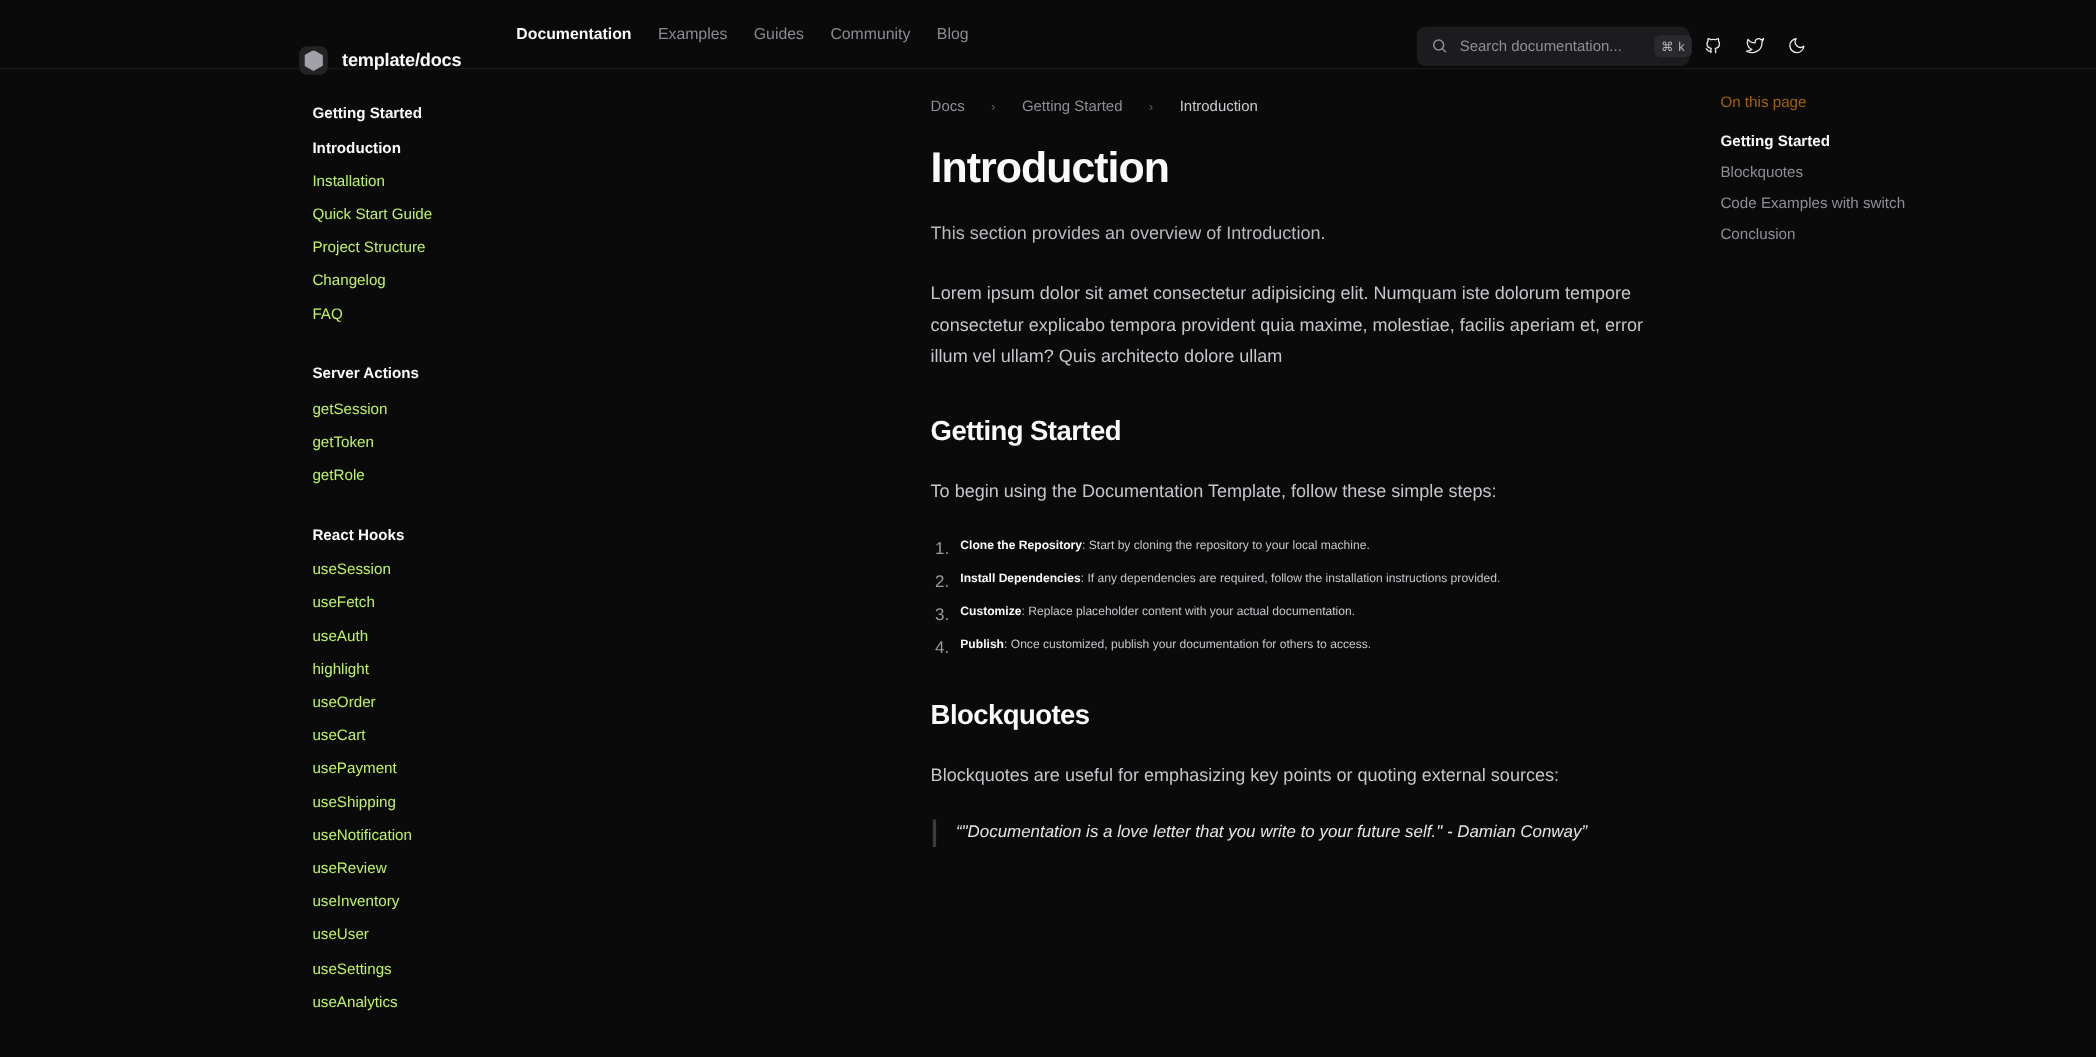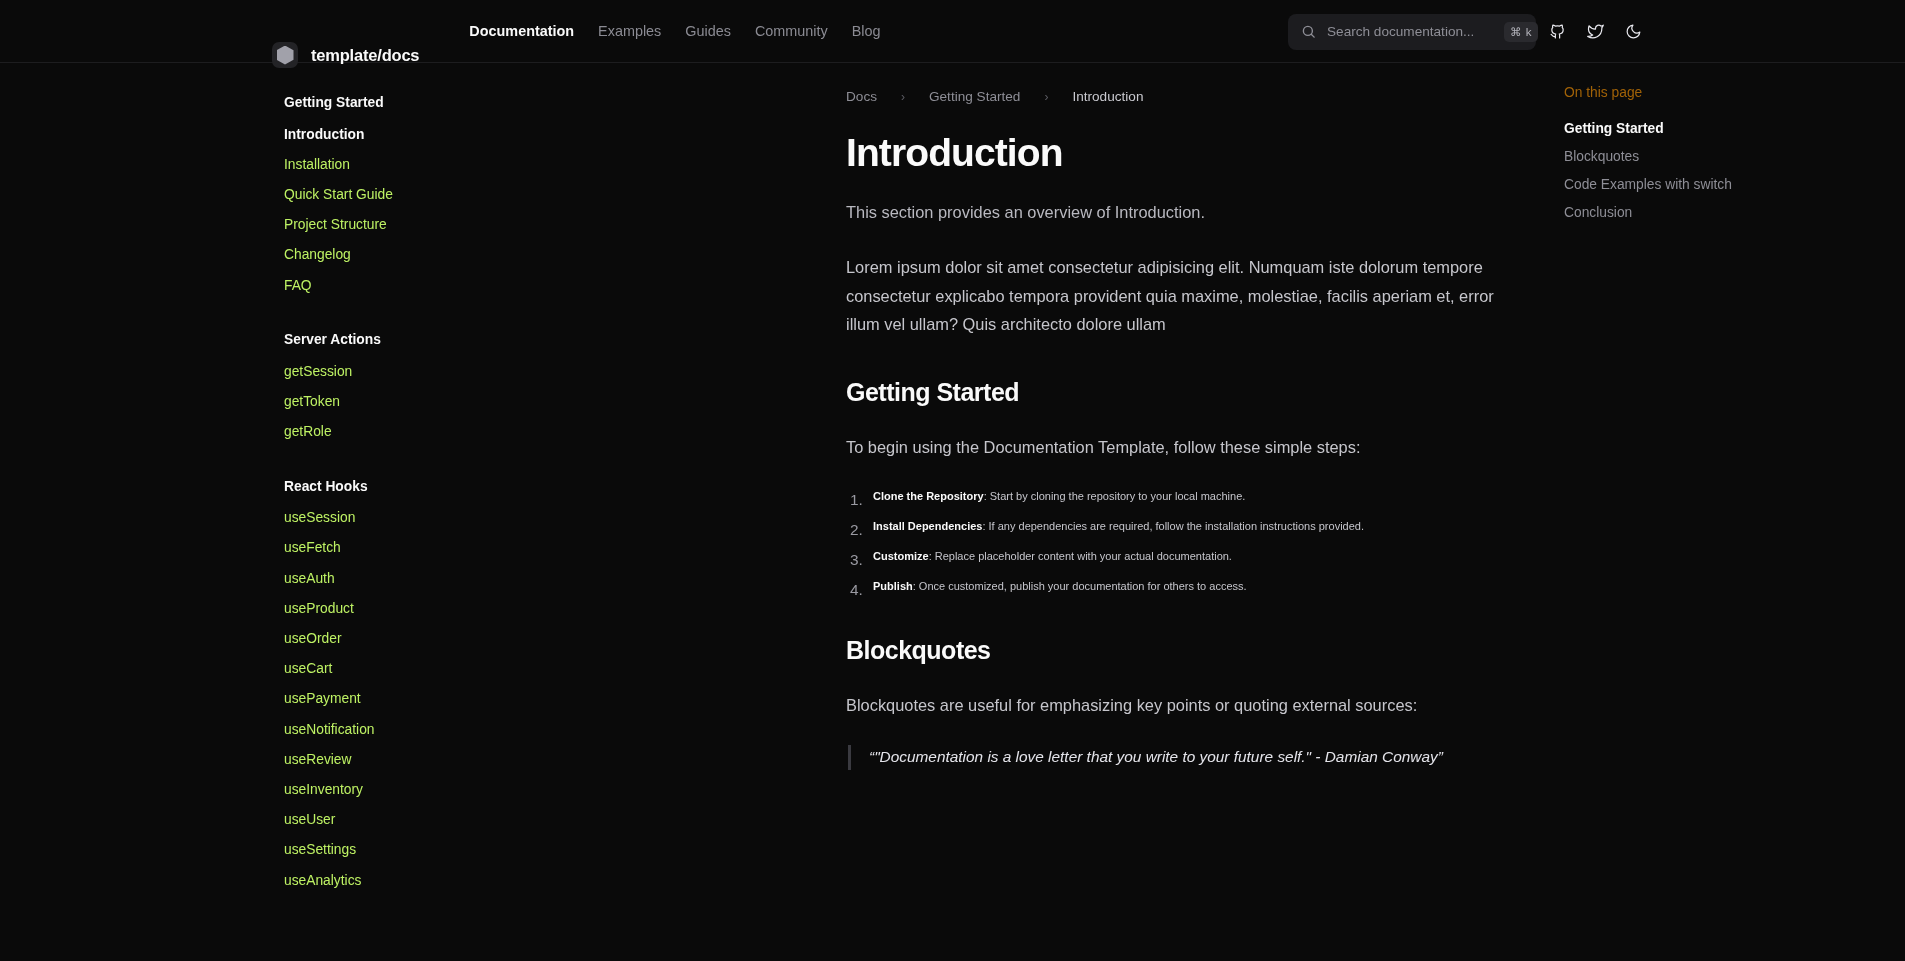--- a/index.html
+++ b/index.html
@@ -45,21 +45,21 @@
   .nav-item{
     font-size:14.4px;
     color:#8b8b93;
     padding:4px 12px;
     white-space:nowrap;
     cursor:pointer;
   }
   .nav-item.active{color:#fafafa;font-weight:700;}
 
   .header-right{
-    position:absolute;right:0;top:0;height:63px;
+    position:absolute;right:0;top:10px;height:63px;
     display:flex;align-items:center;gap:0;
     padding-right:255px;
   }
   .search-box{
     width:248px;height:36px;
     background:#1c1c1f;
     border-radius:8px;
     display:flex;align-items:center;
     padding:0 7px 0 13px;
     cursor:text;
@@ -277,24 +277,25 @@
       <div class="side-link">getRole</div>
     </div>
 
     <div class="side-gap"></div>
 
     <div class="side-section">
       <div class="side-title">React Hooks</div>
       <div class="side-link">useSession</div>
       <div class="side-link">useFetch</div>
       <div class="side-link">useAuth</div>
-      <div class="side-link">useProduct</div>
+      <div class="side-link">highlight</div>
       <div class="side-link">useOrder</div>
       <div class="side-link">useCart</div>
       <div class="side-link">usePayment</div>
+      <div class="side-link">useShipping</div>
       <div class="side-link">useNotification</div>
       <div class="side-link">useReview</div>
       <div class="side-link">useInventory</div>
       <div class="side-link">useUser</div>
       <div class="side-link">useSettings</div>
       <div class="side-link">useAnalytics</div>
     </div>
   </aside>
 
   <main class="main">

